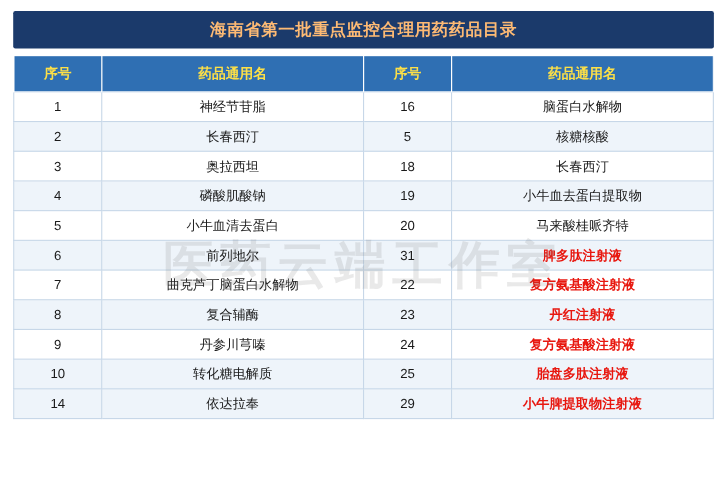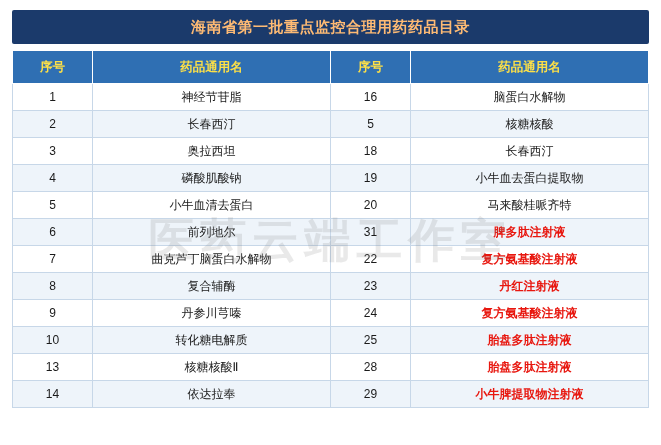--- a/index.html
+++ b/index.html
@@ -171,26 +171,20 @@
           <td class="">丹参川芎嗪</td>
           <td class="seq">24</td>
           <td class=" red">复方氨基酸注射液</td>
         </tr>
         <tr class="alt">
           <td class="seq">10</td>
           <td class="">转化糖电解质</td>
           <td class="seq">25</td>
           <td class=" red">胎盘多肽注射液</td>
         </tr>
-        <tr>
-          <td class="seq">13</td>
-          <td class="">核糖核酸Ⅱ</td>
-          <td class="seq">28</td>
-          <td class=" red">胎盘多肽注射液</td>
-        </tr>
         <tr class="alt">
           <td class="seq">14</td>
           <td class="">依达拉奉</td>
           <td class="seq">29</td>
           <td class=" red">小牛脾提取物注射液</td>
         </tr>
       </tbody>
   </table>
 
   <div class="watermark">

